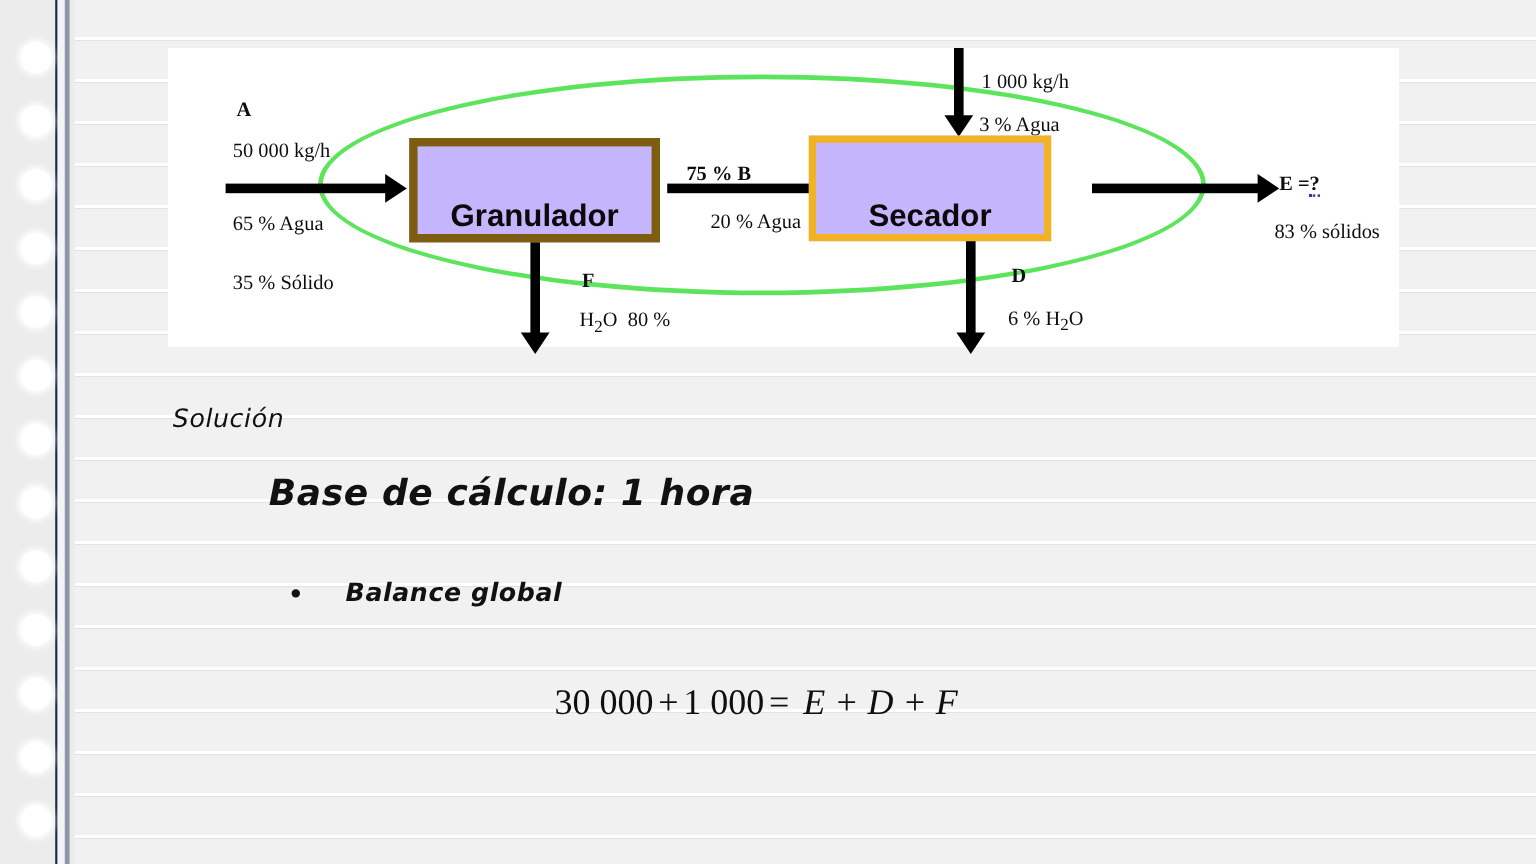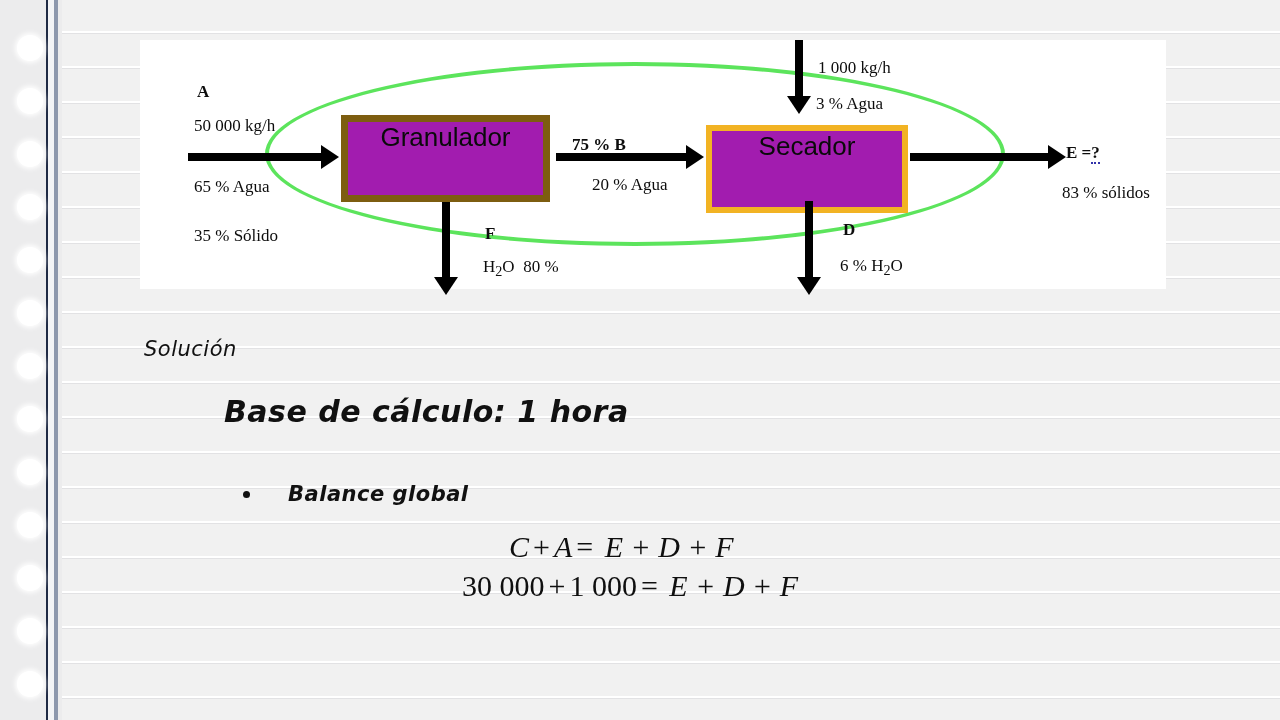--- a/index.html
+++ b/index.html
@@ -91,41 +91,40 @@
   .dg {
     position: absolute;
     font-family: "Liberation Serif", serif;
     text-align: center;
   }
   .dg-serif { font-size: 17px; color: #0d0d0d; white-space: nowrap; }
   .dg-bold  { font-weight: bold; }
 
   .unit-box {
     position: absolute;
-    background: #a21caf;
+    background: #c4b5fd;
     box-sizing: border-box;
     display: flex;
-    align-items: flex-start;
+    align-items: flex-end;
     justify-content: center;
     font-family: "Liberation Sans", sans-serif;
-    font-weight: normal;
+    font-weight: bold;
     color: #0a0a0a;
   }
   #granulador-box {
     left: 201px; top: 75px;
     width: 209px; height: 87px;
     border: 7px solid #7d5d10;
     font-size: 26px;
   }
   #secador-box {
-    left: 566px; top: 73px;
+    left: 534px; top: 73px;
     width: 202px; height: 88px;
     border: 6px solid #f2b323;
     font-size: 26px;
-    margin-top: 12px;
   }
 
   
   .arrow-h {
     position: absolute;
     height: 8px;
     background: #000000;
   }
   .arrow-h::after {
     content: "";
@@ -295,22 +294,19 @@
 
   </div>
 
   <div class="hand" id="solucion-text">Solución</div>
 
   <div class="hand" id="base-calculo-text">Base de cálculo: 1 hora</div>
 
   <div id="bullet-dot"></div>
   <div class="hand" id="balance-global-text">Balance global</div>
 
-  <div class="eq" id="eq-1">
-    <i>C</i><span class="op">+</span><i>A</i><span class="op">=</span> <i>E + D + F</i>
-  </div>
 
   <div class="eq" id="eq-2">
     <span class="num">30 000</span><span class="op">+</span><span class="num">1 000</span><span class="op">=</span> <i>E + D + F</i>
   </div>
 
 
 </div>
 
 </body></html>

